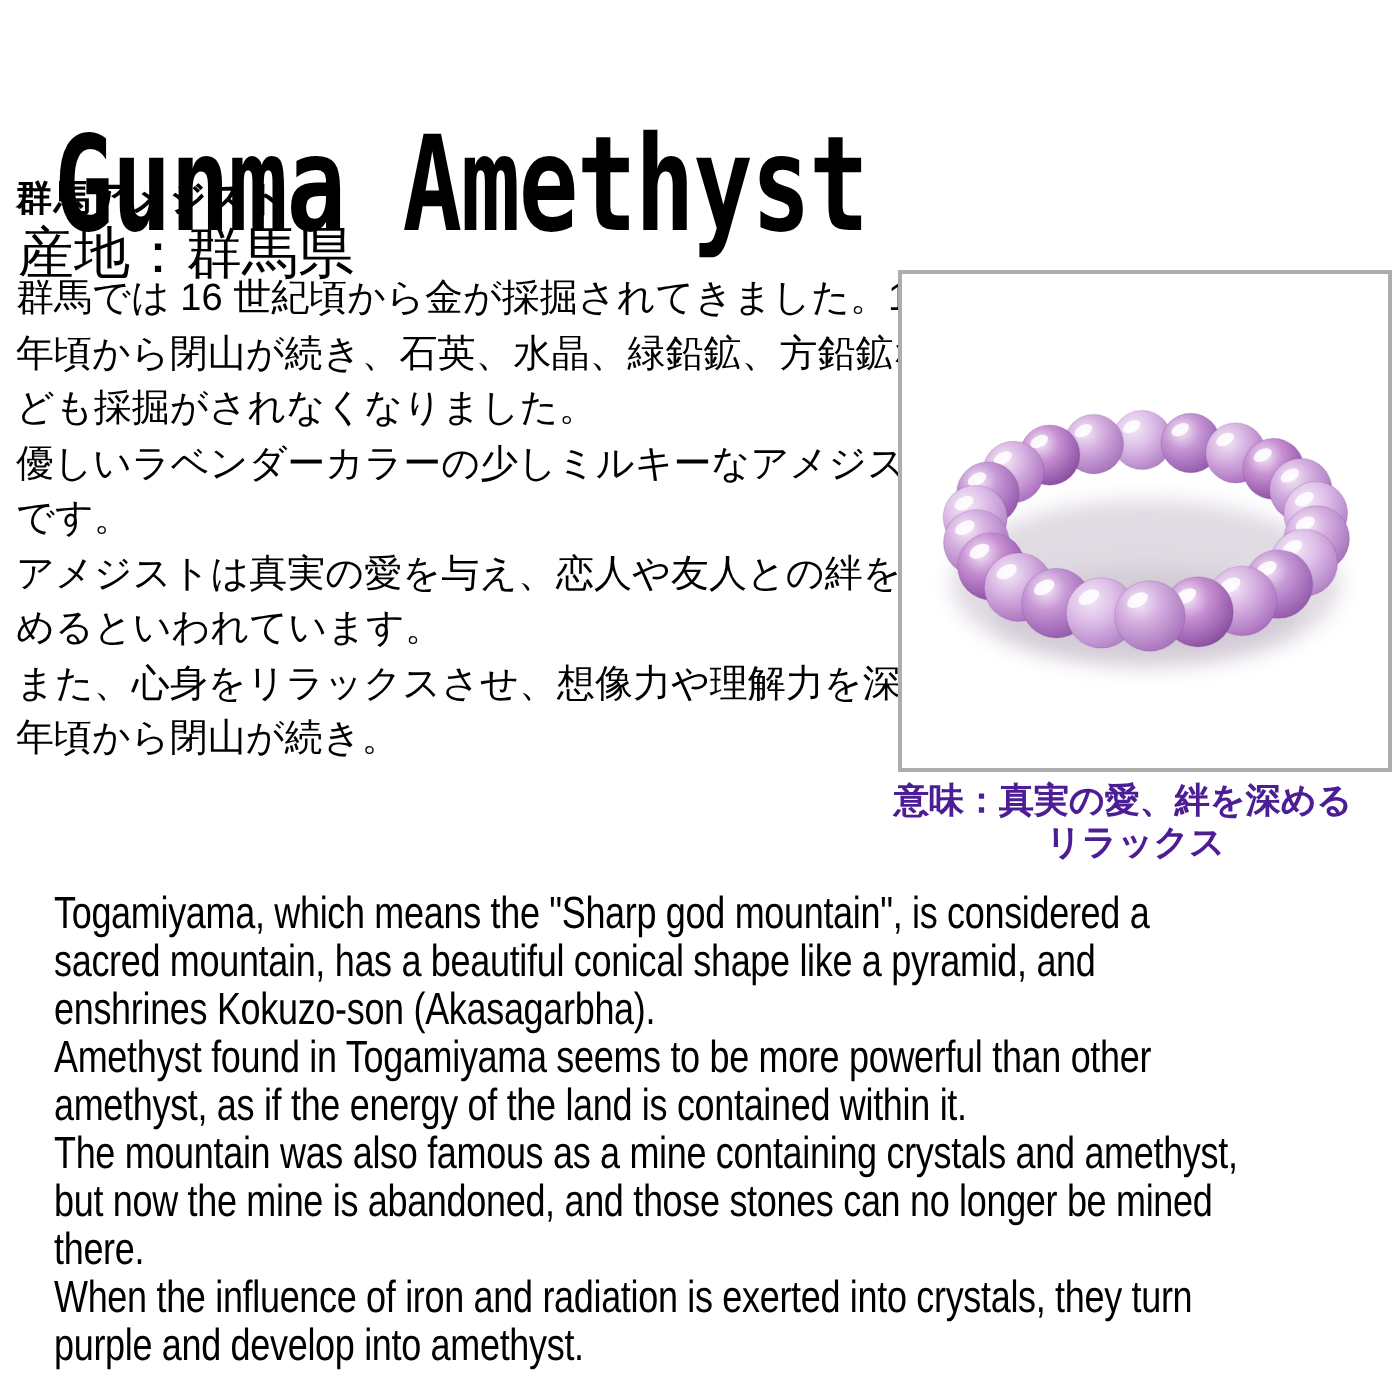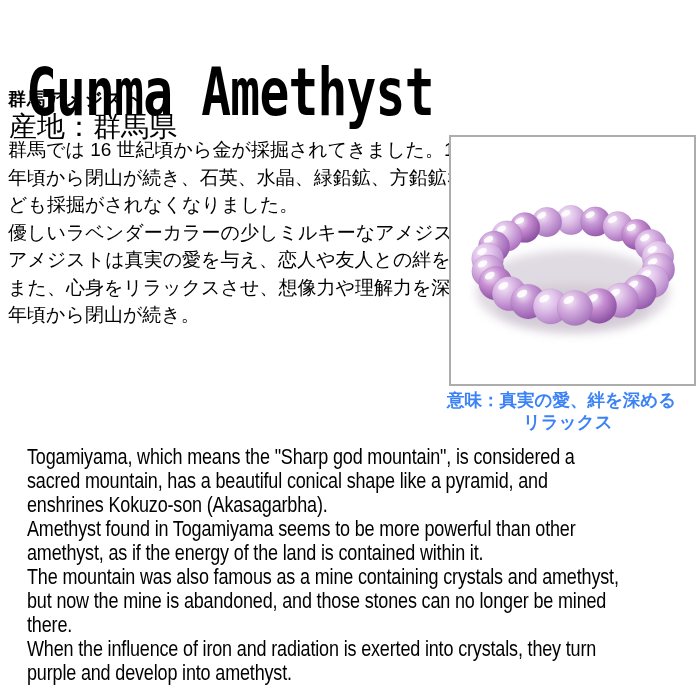--- a/index.html
+++ b/index.html
@@ -51,21 +51,23 @@
 
   <h2 class="title-ja">群馬アメジスト</h2>
 
   <div class="origin">産地：群馬県</div>
 
   <div class="ja-par">
       <div class="ja-line">群馬では 16 世紀頃から金が採掘されてきました。1930</div>
       <div class="ja-line">年頃から閉山が続き、石英、水晶、緑鉛鉱、方鉛鉱な</div>
       <div class="ja-line">ども採掘がされなくなりました。</div>
       <div class="ja-line">優しいラベンダーカラーの少しミルキーなアメジスト</div>
+      <div class="ja-line">です。</div>
       <div class="ja-line">アメジストは真実の愛を与え、恋人や友人との絆を深</div>
+      <div class="ja-line">めるといわれています。</div>
       <div class="ja-line">また、心身をリラックスさせ、想像力や理解力を深め</div>
       <div class="ja-line">年頃から閉山が続き。</div>
     </div>
 
   <div class="photo-frame" style="border-color: rgb(173, 173, 173);">
     <svg id="bracelet-svg" viewBox="0 0 243 247">
         <defs>
           <filter id="soft" x="-50%" y="-50%" width="200%" height="200%">
             <feGaussianBlur stdDeviation="5"></feGaussianBlur>
           </filter>
@@ -137,21 +139,21 @@
         <ellipse cx="71.07819016975075" cy="156.7202341417973" rx="5.566305393025714" ry="3.304993827109018" fill="#ffffff" opacity="0.85" transform="rotate(-28 71.07819016975075 156.7202341417973)"></ellipse>
         <circle cx="148.1038860212911" cy="168.92411293771187" r="17.533949048018105" fill="url(#g4)" stroke="#7a3f92" stroke-opacity="0.18" stroke-width="0.6"></circle>
         <ellipse cx="141.96700385448474" cy="161.03383586610371" rx="5.6108636953657935" ry="3.33145031912344" fill="#ffffff" opacity="0.85" transform="rotate(-28 141.96700385448474 161.03383586610371)"></ellipse>
         <circle cx="99.65848053334953" cy="169.48932388945443" r="17.55193303284628" fill="url(#g1)" stroke="#7a3f92" stroke-opacity="0.18" stroke-width="0.6"></circle>
         <ellipse cx="93.51530397185334" cy="161.5909540246736" rx="5.616618570510809" ry="3.334867276240793" fill="#ffffff" opacity="0.85" transform="rotate(-28 93.51530397185334 161.5909540246736)"></ellipse>
         <circle cx="123.9606014103821" cy="170.98856435038456" r="17.599636138421328" fill="url(#g0)" stroke="#7a3f92" stroke-opacity="0.18" stroke-width="0.6"></circle>
         <ellipse cx="117.80072876193464" cy="163.06872808809496" rx="5.631883564294825" ry="3.3439308663000524" fill="#ffffff" opacity="0.85" transform="rotate(-28 117.80072876193464 163.06872808809496)"></ellipse>
       </svg>
   </div>
 
-  <div class="caption" style="color: #3b82f6;">
+  <div class="caption" style="color: #4c1d95;">
     <div class="caption-line">意味：真実の愛、絆を深める</div>
     <div class="caption-line second">リラックス</div>
   </div>
 
   <div class="en-par">
       <div class="en-line">Togamiyama, which means the "Sharp god mountain", is considered a</div>
       <div class="en-line">sacred mountain, has a beautiful conical shape like a pyramid, and</div>
       <div class="en-line">enshrines Kokuzo-son (Akasagarbha).</div>
       <div class="en-line">Amethyst found in Togamiyama seems to be more powerful than other</div>
       <div class="en-line">amethyst, as if the energy of the land is contained within it.</div>

